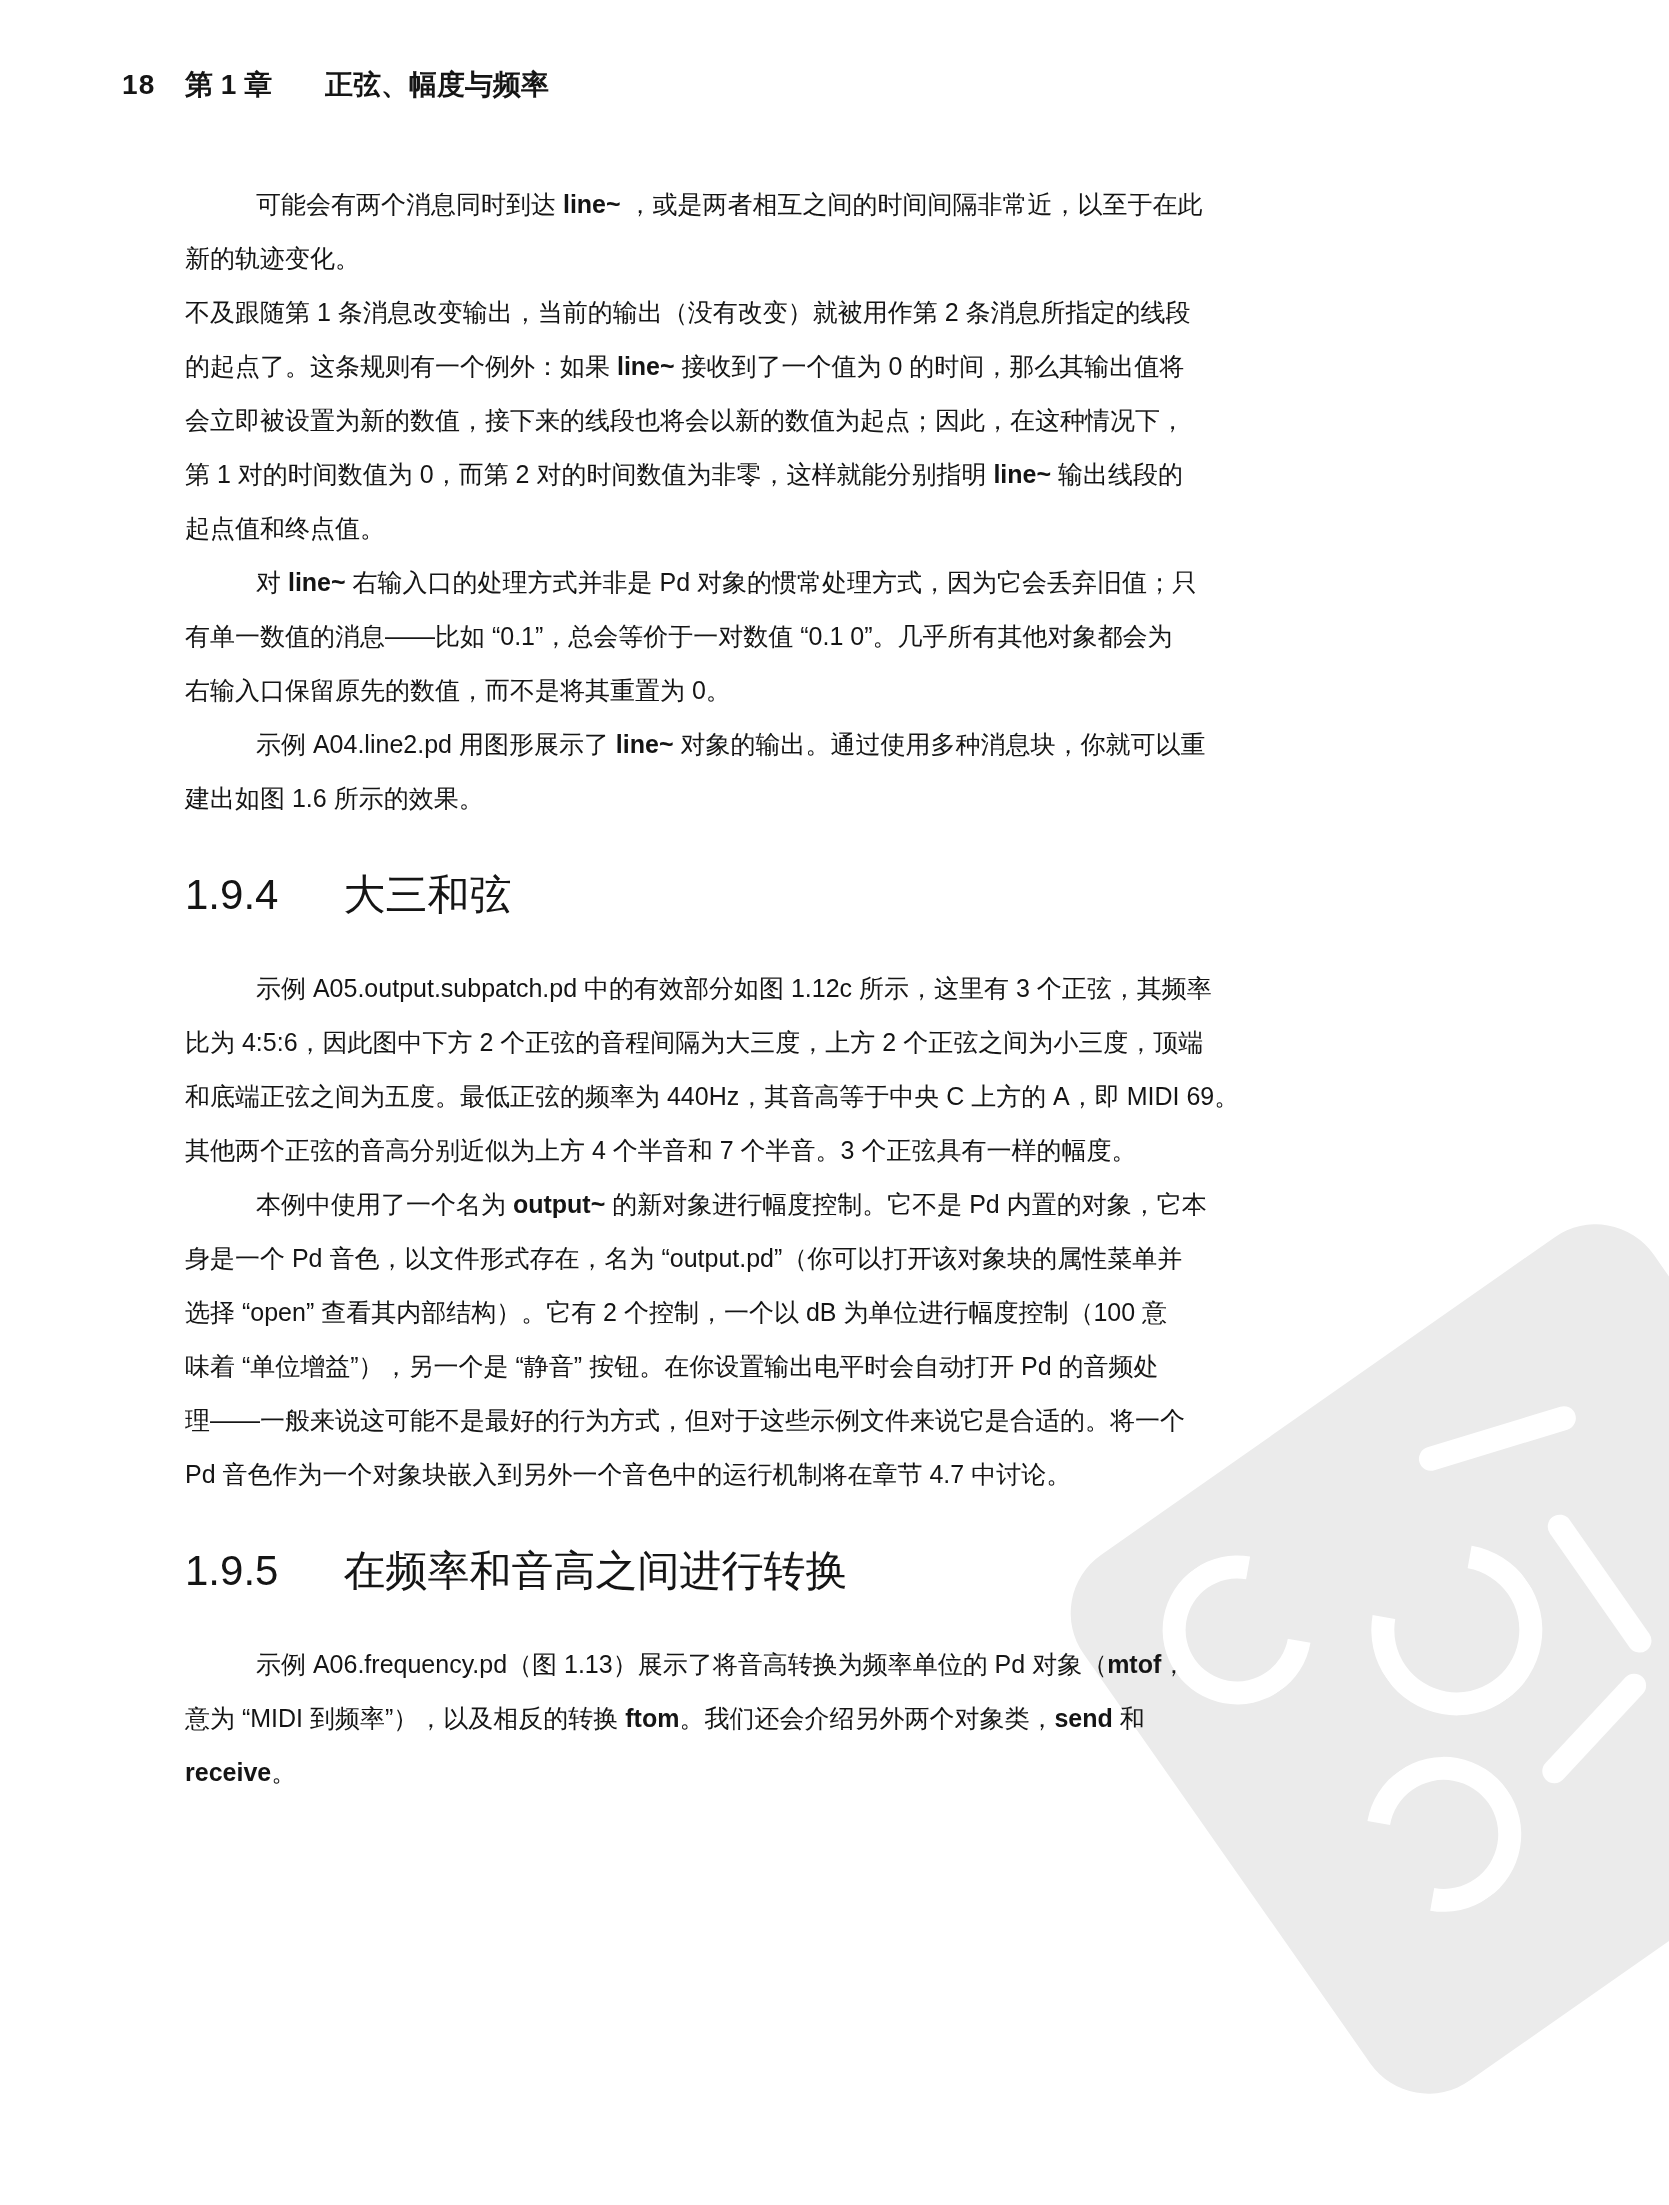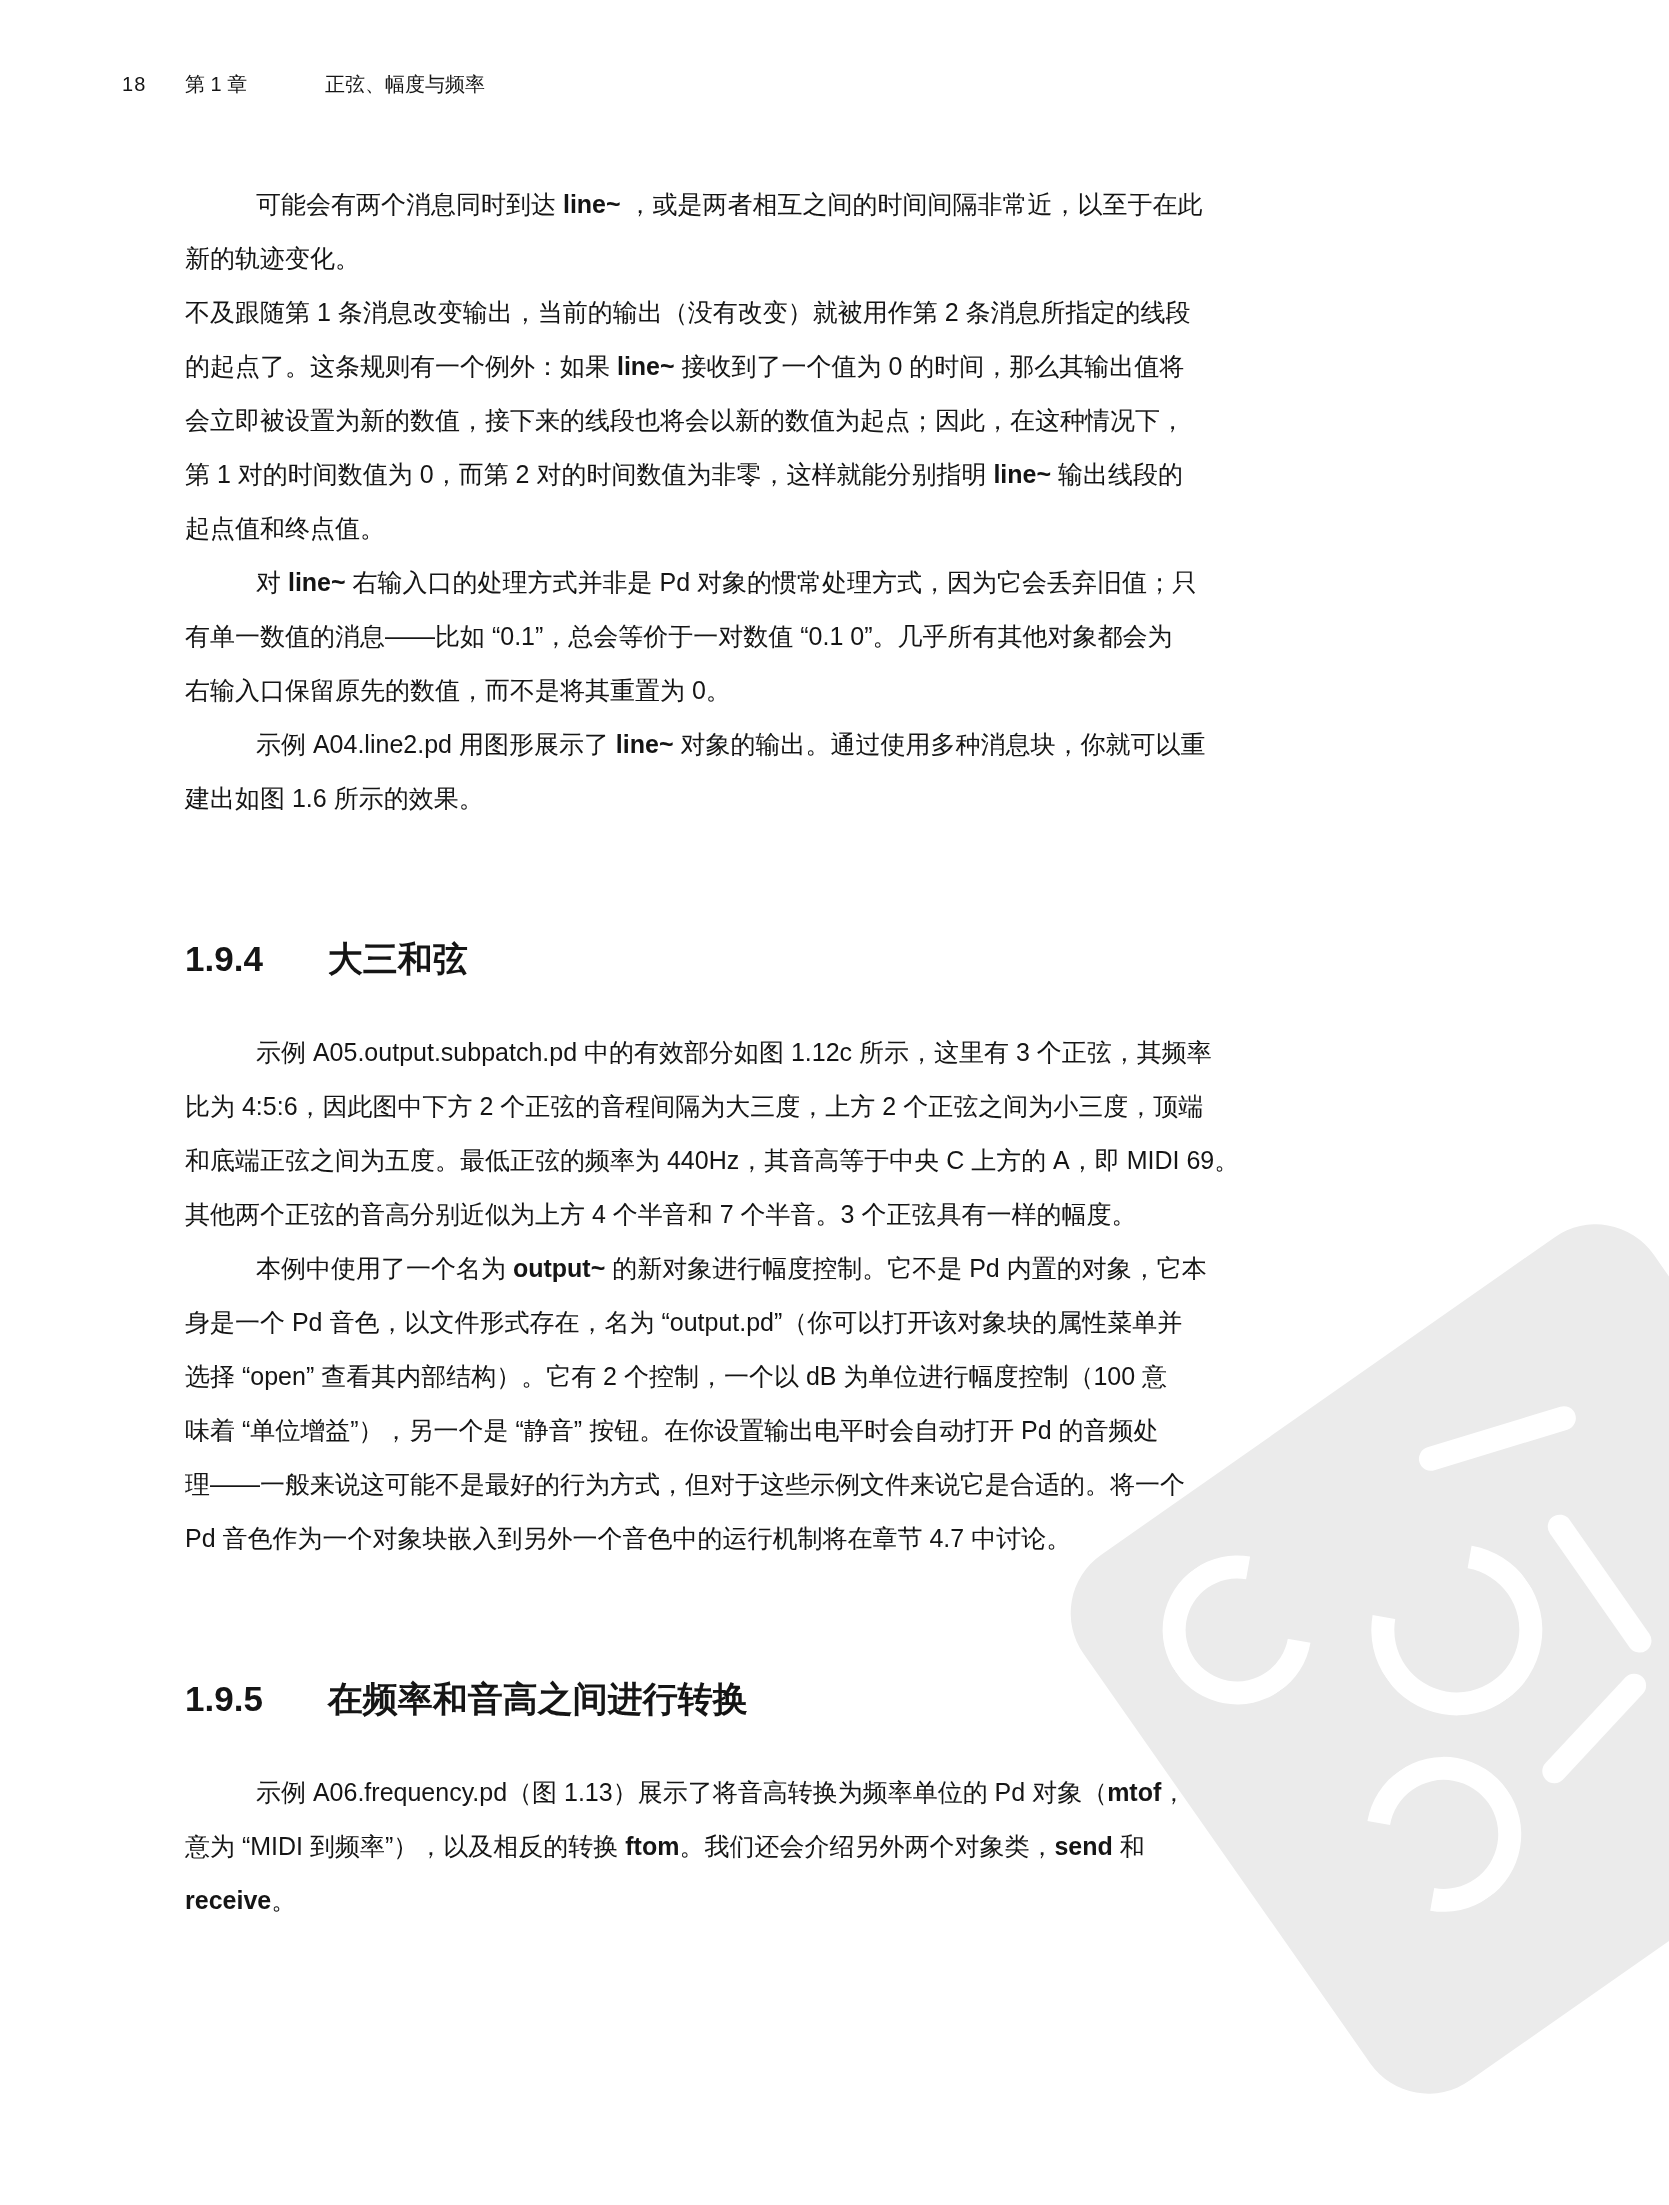--- a/index.html
+++ b/index.html
@@ -7,31 +7,31 @@
     position: relative;
     width: 1670px;
     height: 2205px;
     background: #ffffff;
     overflow: hidden;
     font-family: "Liberation Sans", "DejaVu Sans", sans-serif;
     color: #151515;
   }
   
   .header { position: absolute; top: 71px; left: 0; width: 100%; height: 38px; z-index: 2; }
-  .header span { position: absolute; top: 0; font-weight: 400; font-size: 20px; line-height: 27px; white-space: nowrap; }
+  .header span { position: absolute; top: 0; font-weight: 700; font-size: 28px; line-height: 27px; white-space: nowrap; }
   .pageno  { left: 122px; letter-spacing: 1.1px; }
   .chapter { left: 185px; }
   .btitle  { left: 325px; }
   
   .body { position: absolute; left: 185px; top: 177px; width: 1338px; z-index: 2; }
   .line { height: 54px; line-height: 54px; font-size: 25px; white-space: nowrap; }
   .line.indent { padding-left: 71px; }
   .bold { font-weight: 700; }
-  .h2 { margin-top: 112px; margin-bottom: 44px; height: 44px; line-height: 44px;
-        font-size: 35px; font-weight: 700; white-space: nowrap; }
+  .h2 { margin-top: 48px; margin-bottom: 44px; height: 44px; line-height: 44px;
+        font-size: 42px; font-weight: 400; white-space: nowrap; }
   .h2 .hnum { margin-right: 65px; }
   .line.boxline { margin-top: 7.6px; height: 60px; line-height: 60px; padding-left: 44px; }
   .objbox {
     display: inline-block; vertical-align: middle;
     border: 2.2px solid #1c1c1c; padding: 0 12px; margin: -4.4px 4.4px 0 4.4px;
     height: 39px; line-height: 39px; font-weight: 700; font-size: 25px;
     background: #fff;
   }
   
   .watermark {

